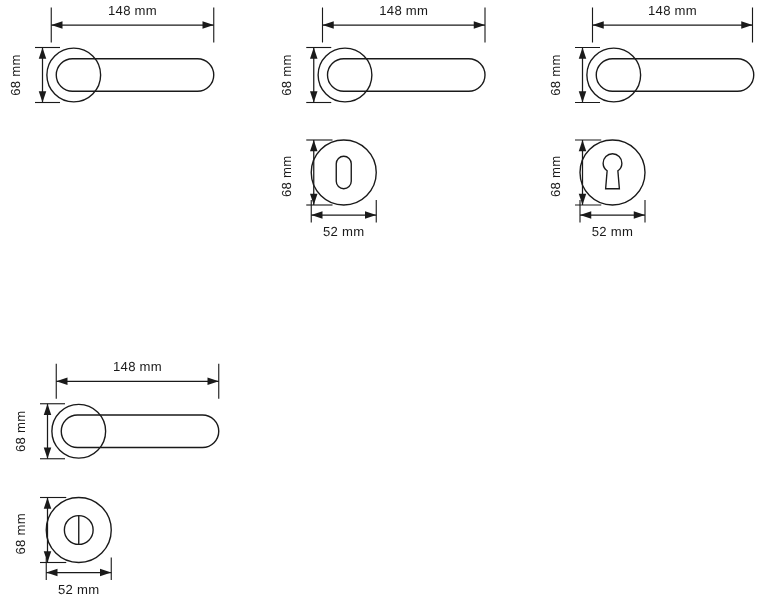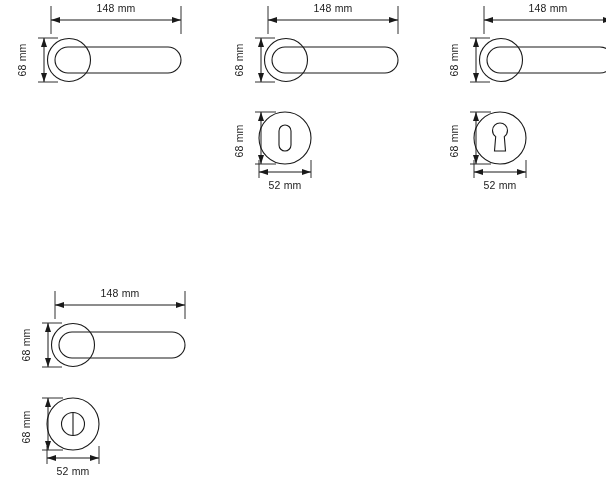--- a/index.html
+++ b/index.html
@@ -14,21 +14,20 @@
     overflow: hidden;
     font-family: "Liberation Sans", sans-serif;
     color: #1a1a1a;
   }
   #sheet {
     position: absolute;
     left: 0;
     top: 0;
     width: 550px;
     height: 488px;
-    margin-left: 10px;
   }
   svg { display: block; }
   .dim-text {
     font-family: "Liberation Sans", sans-serif;
     font-size: 10.5px;
     fill: #1a1a1a;
     letter-spacing: 0.2px;
   }
   .outline {
     fill: none;

